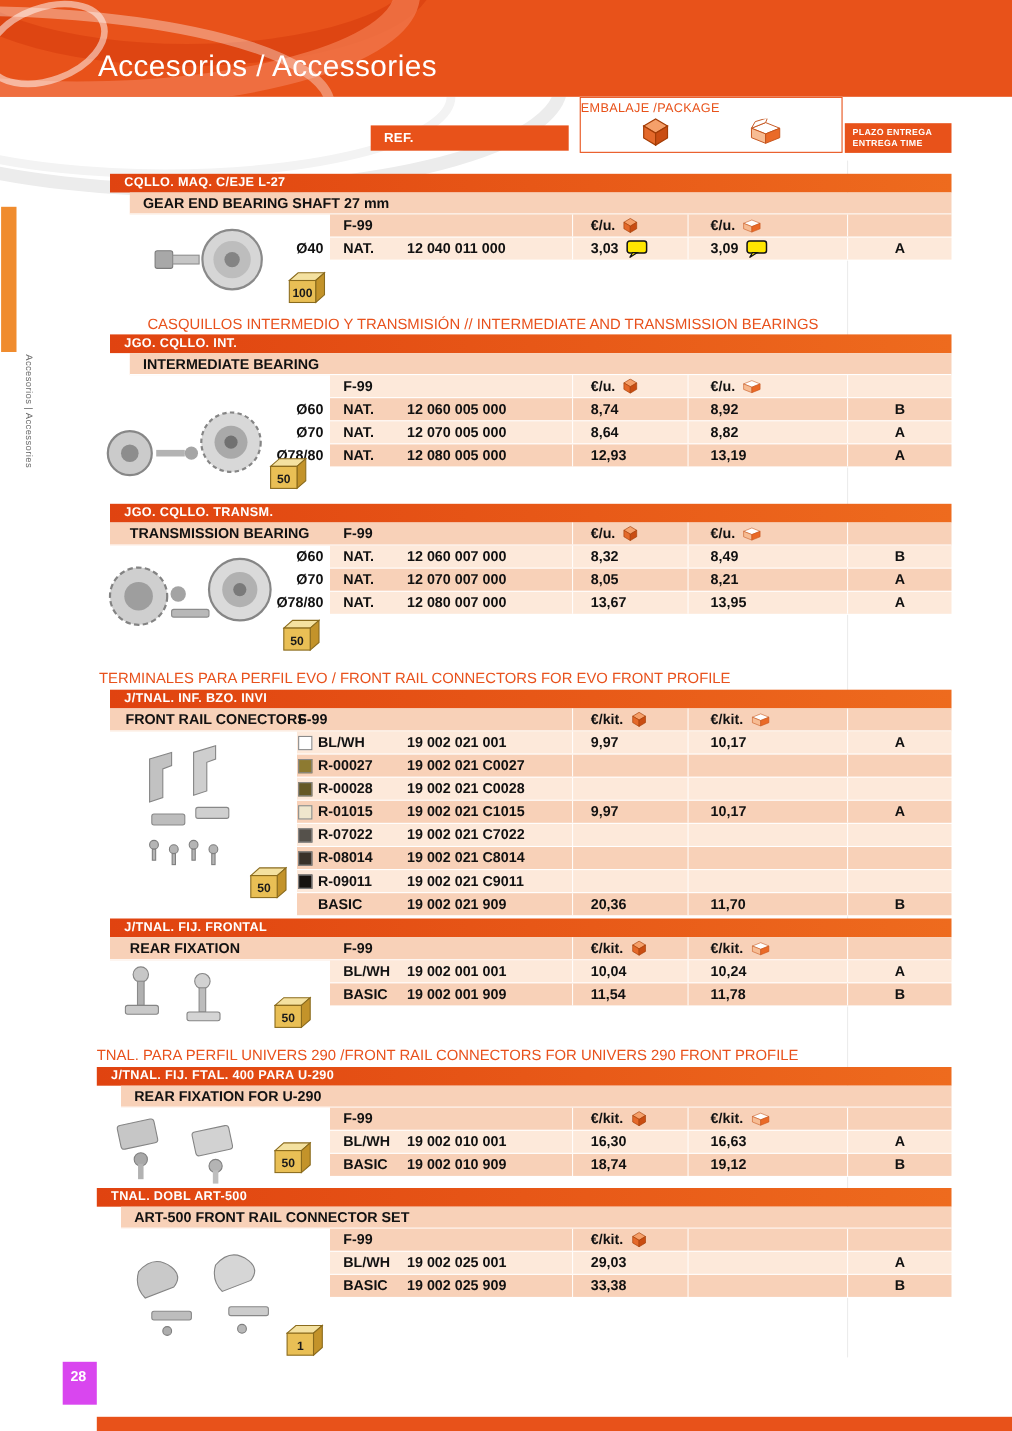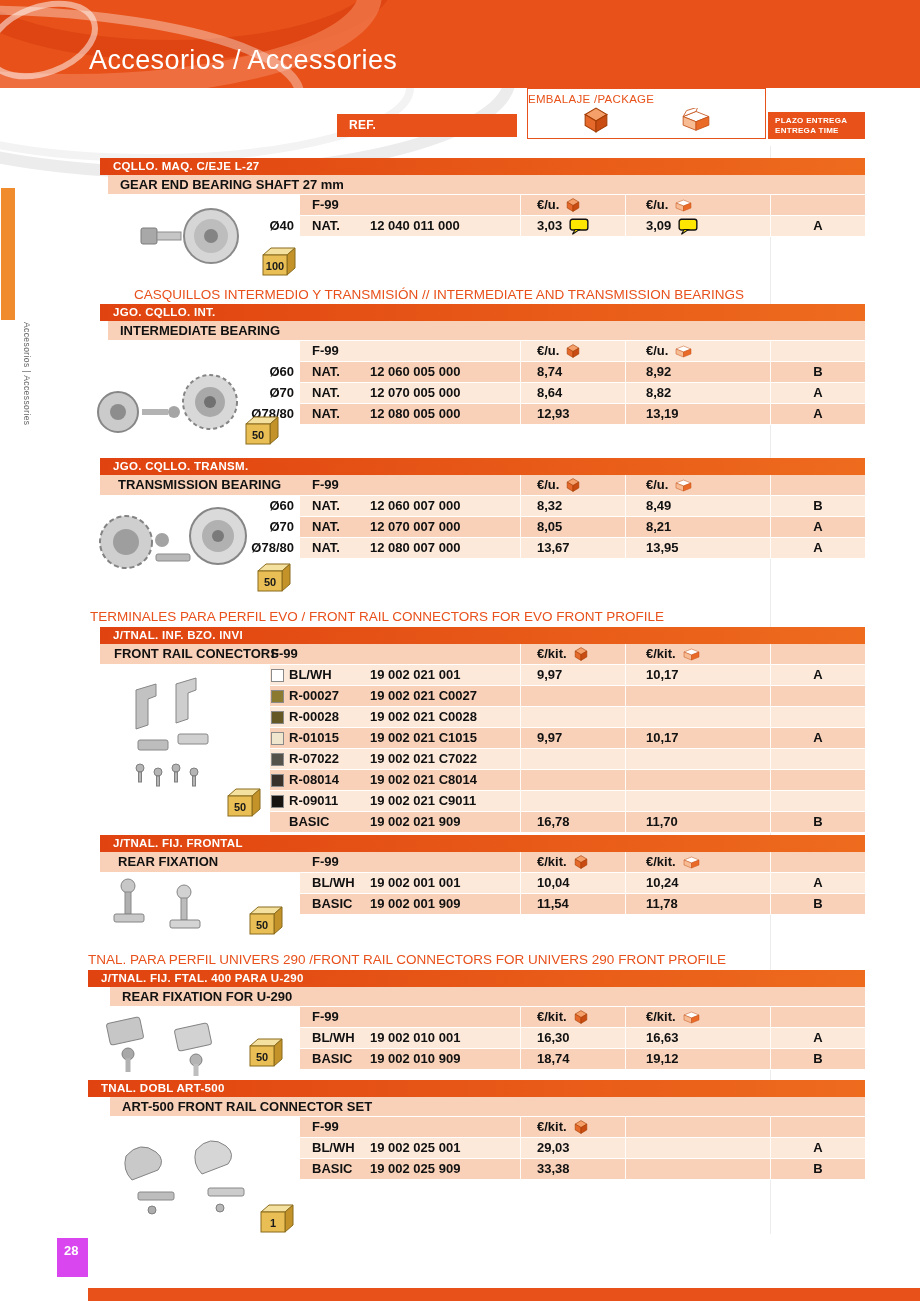--- a/index.html
+++ b/index.html
@@ -24,21 +24,21 @@
   
   .side-strip{position:absolute;left:1px;top:188px;width:14px;height:132px;background:#f08c2e}
   .side-label{position:absolute;left:22px;top:322px;writing-mode:vertical-rl;font-size:8.5px;color:#666;letter-spacing:.4px}
 
   
   .section{position:absolute;left:100px;width:765px;z-index:1}
   .section.flush{left:88px;width:777px}
   .bar{height:17px;background:linear-gradient(90deg,#e04310,#ee6b1e);color:#fff;font-size:11.5px;font-weight:bold;
        line-height:17px;padding-left:13px;letter-spacing:.3px}
   .subtitle{height:20px;background:#f8d1b8;border-bottom:1px solid #fff;font-size:13px;font-weight:bold;
-            line-height:19px;padding-left:12px;margin-left:8px}
+            line-height:19px;padding-left:12px;margin-left:18px}
   .section.flush .subtitle{margin-left:22px}
 
   .row{display:flex;height:21px;line-height:20px;font-size:13px;border-bottom:1px solid #fff}
   .row .spacer{width:200px;position:relative;flex:0 0 auto}
   .section.s4 .row .spacer{width:170px}
   .section.flush .row .spacer{width:212px}
   .rowbody{flex:1;display:flex}
   .row.d.cols .rowbody{background:#f8d1b8}
   .row.l.cols .rowbody{background:#fde9da}
   .row.d.full{background:#f8d1b8}
@@ -482,21 +482,21 @@
     </div>
     <div class="row cols d">
       <div class="spacer"></div>
       <div class="rowbody">
         <div class="c-fin">
             <span class="swatch no-swatch"></span>
             <span>BASIC</span>
           </div>
         <div class="c-ref">19 002 021 909</div>
         <div class="c-p1">
-            <span>16,78</span>
+            <span>20,36</span>
           </div>
         <div class="c-p2">
             <span>11,70</span>
           </div>
         <div class="c-del">B</div>
       </div>
     </div>
   </div>
 
   <div class="section" style="top:835px">

